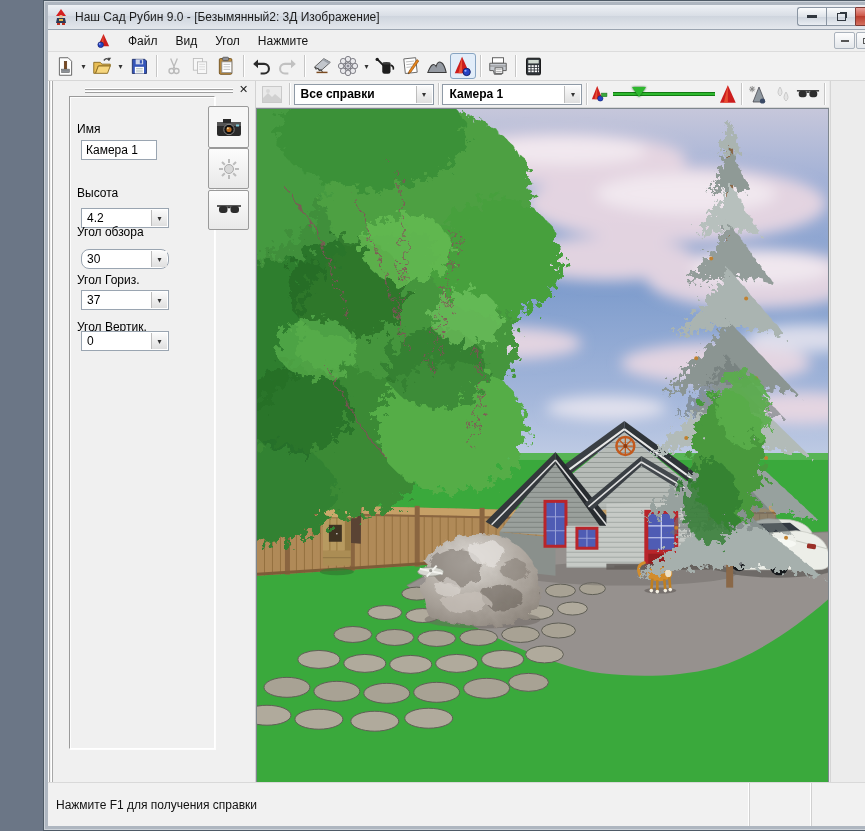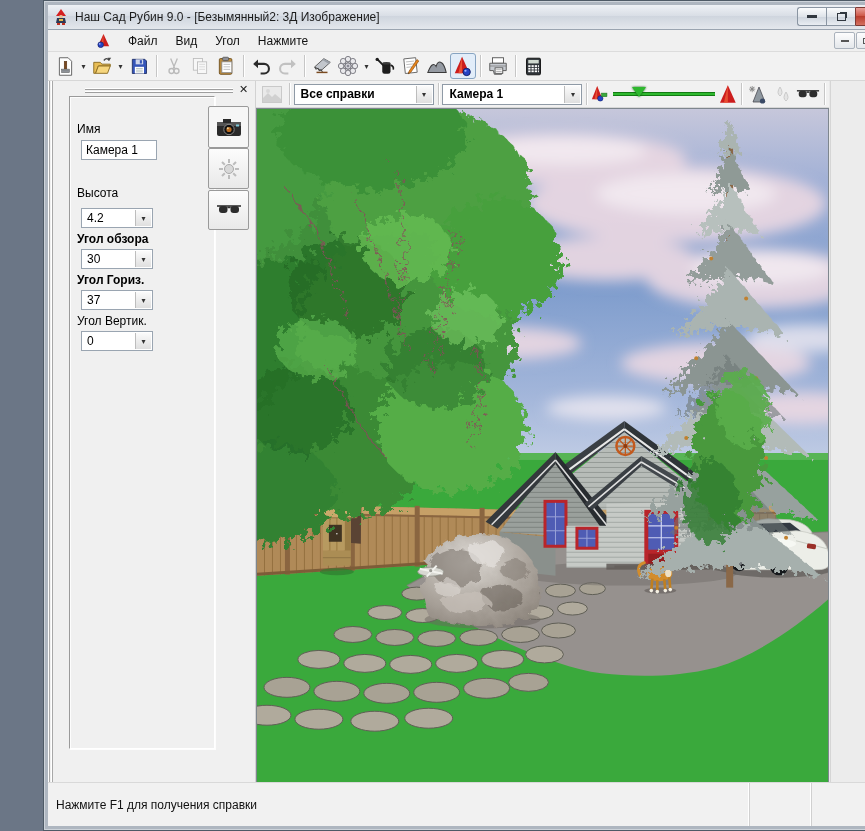--- a/index.html
+++ b/index.html
@@ -55,21 +55,21 @@
   
   .camera-panel{position:absolute;left:7px;top:0;width:201px;height:100%;background:#f0f0f0;border-right:1px solid #d2d2d2;}
   .panel-grip{position:absolute;left:30px;right:22px;top:7px;height:5px;
     background:linear-gradient(#fff 1px,#9e9e9e 1px 2px,#f0f0f0 2px 3px,#fff 3px 4px,#9e9e9e 4px 5px);}
   .panel-close{position:absolute;right:5px;top:2px;width:13px;height:13px;display:flex;align-items:center;justify-content:center;
     font-size:11px;font-weight:bold;color:#222;}
   .groupbox{position:absolute;left:14px;top:15px;width:146px;height:653px;background:#f0f0f0;
     border:1px solid;border-color:#9a9a9a #ffffff #ffffff #9a9a9a;box-shadow:inset 1px 1px 0 #fdfdfd, 1px 1px 0 #fdfdfd;}
   .p-label{position:absolute;font-size:12px;color:#000;}
   .p-input{position:absolute;width:76px;height:20px;border:1px solid #9aa5b1;background:#fff;font-size:12px;padding:0 4px;color:#000;}
-  .p-combo{position:absolute;width:72px;height:20px;border:1px solid #9aa5b1;background:#fff;font-size:12px;display:flex;align-items:center;padding-left:5px;color:#000;}
+  .p-combo{position:absolute;width:88px;height:20px;border:1px solid #9aa5b1;background:#fff;font-size:12px;display:flex;align-items:center;padding-left:5px;color:#000;}
   .p-combo .arrow,.v-combo .arrow{position:absolute;right:1px;top:1px;bottom:1px;width:16px;
     background:linear-gradient(#fbfbfb,#dfdfdf);border-left:1px solid #bdbdbd;display:flex;align-items:center;justify-content:center;
     font-size:8px;color:#333;}
   .side-tab{position:absolute;left:153px;width:41px;background:linear-gradient(#fcfcfc,#e9e9e9);border:1px solid #9a9a9a;border-radius:2px;
     display:flex;align-items:center;justify-content:center;}
   .side-tab.active{background:#f6f6f6;}
 
   
   .toolbar-view{position:absolute;left:208px;top:0;width:573px;height:27px;background:#f1f1f1;
     border-bottom:1px solid #d7d7d7;display:flex;align-items:center;}
@@ -315,33 +315,33 @@
 
         <span class="p-label" style="left:22px;top:41px;text-align:center;">Имя</span>
         <input class="p-input" style="left: 26px; top: 59px;" value="Камера 1">
 
         <span class="p-label" style="left:22px;top:105px;">Высота</span>
         <div class="p-combo" style="left:26px;top:127px;">
           <span>4.2</span>
           <span class="arrow">▾</span>
         </div>
 
-        <span class="p-label" style="left:22px;top:151px;font-weight:bold;">Угол обзора</span>
-        <div class="p-combo" style="left:26px;top:168px;">
+        <span class="p-label" style="left:22px;top:144px;">Угол обзора</span>
+        <div class="p-combo" style="left:26px;top:168px;border-radius:8px;">
           <span>30</span>
           <span class="arrow">▾</span>
         </div>
 
-        <span class="p-label" style="left:22px;top:192px;font-weight:bold;">Угол Гориз.</span>
+        <span class="p-label" style="left:22px;top:192px;">Угол Гориз.</span>
         <div class="p-combo" style="left:26px;top:209px;">
           <span>37</span>
           <span class="arrow">▾</span>
         </div>
 
-        <span class="p-label" style="left:22px;top:233px;">Угол Вертик.</span>
+        <span class="p-label" style="left:22px;top:239px;">Угол Вертик.</span>
         <div class="p-combo" style="left:26px;top:250px;">
           <span>0</span>
           <span class="arrow">▾</span>
         </div>
 
         <div class="side-tab active" style="top:25px;height:42px;">
           <svg width="28" height="22" viewBox="0 0 28 22">
             <rect x="2" y="6" width="24" height="14" rx="2" fill="#2a2a2a"></rect>
             <rect x="2" y="6" width="24" height="4" fill="#555"></rect>
             <rect x="8" y="3" width="8" height="4" fill="#2a2a2a"></rect>

